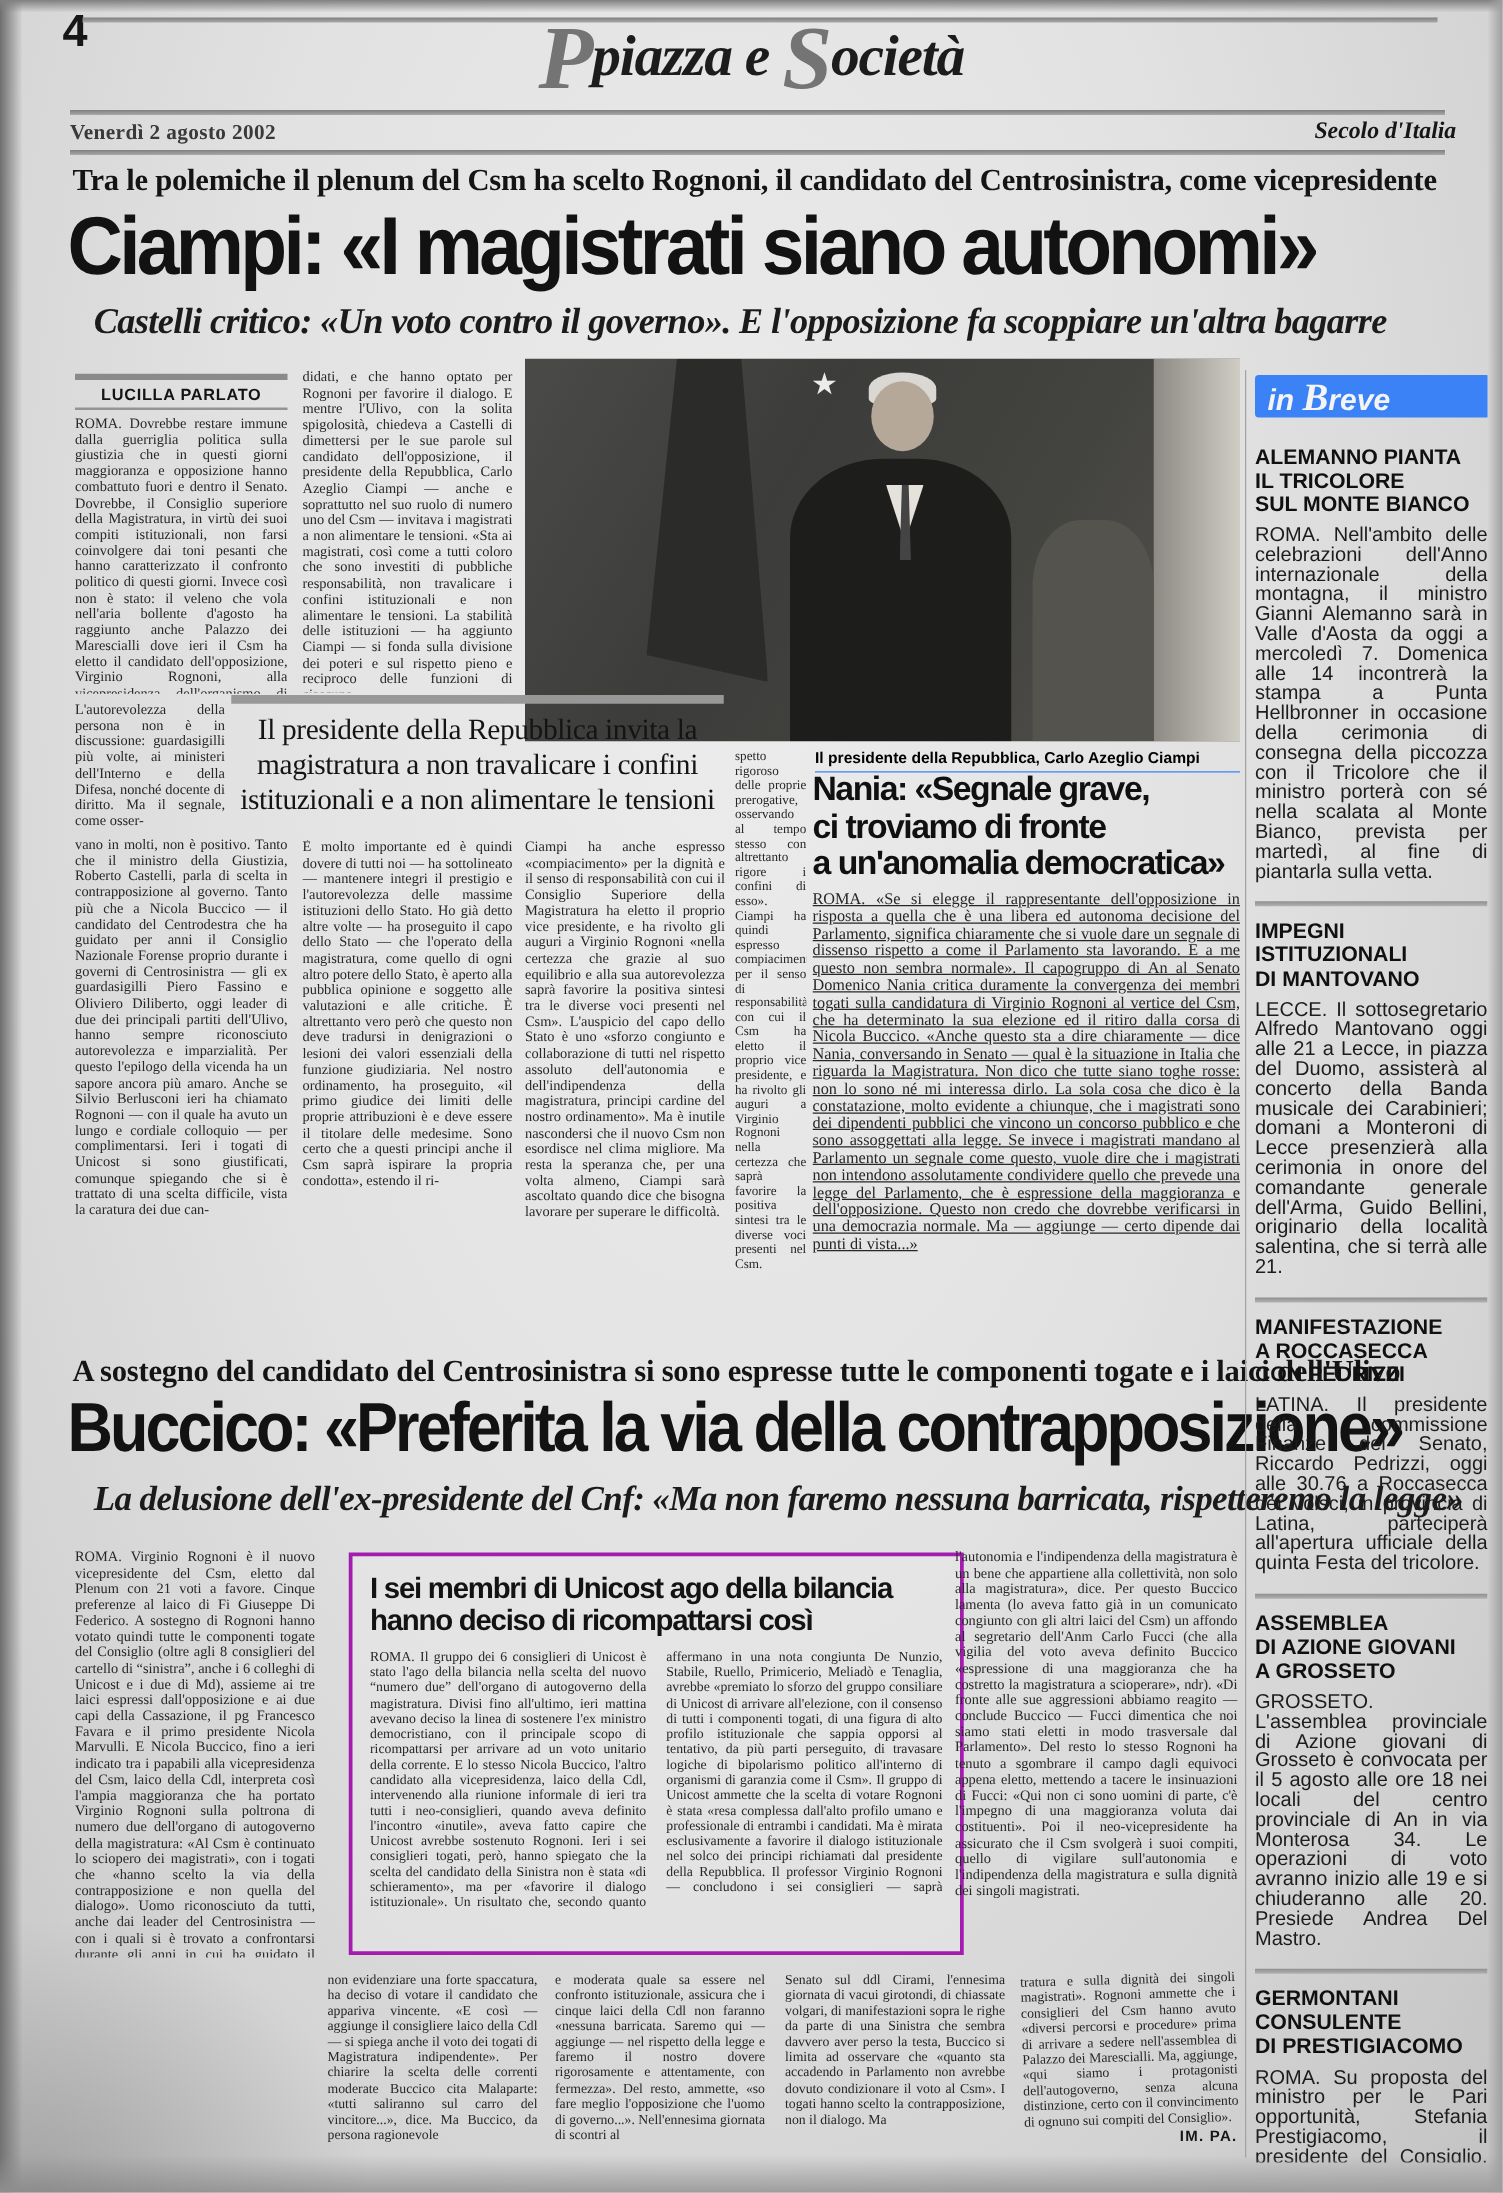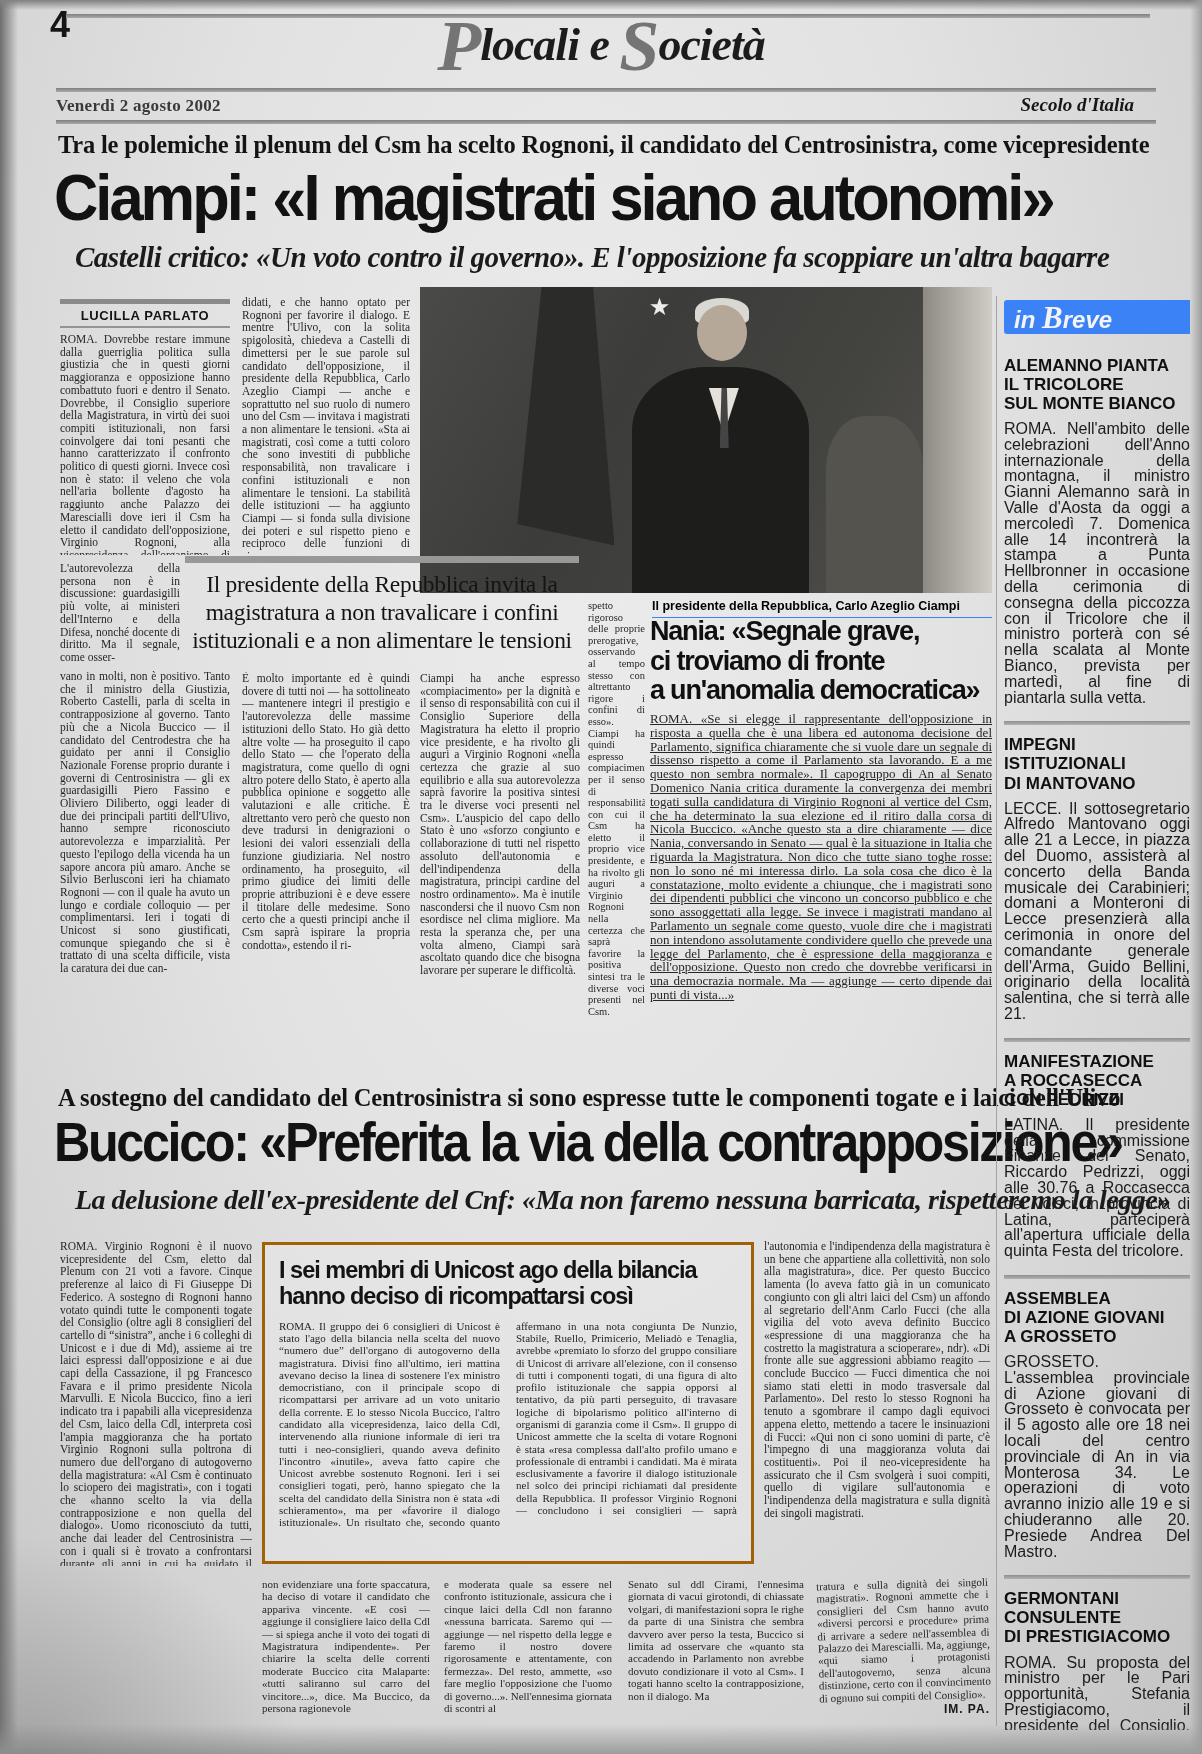--- a/index.html
+++ b/index.html
@@ -25,21 +25,21 @@
     background:radial-gradient(ellipse at 10% 100%, rgba(120,120,120,.45), rgba(120,120,120,0) 70%);}
 
   .rule{position:absolute;height:4px;background:linear-gradient(180deg,#7f7f7f,#a9a9a9);}
 
   .pgnum{position:absolute;left:50px;top:4px;font:bold 36px "Liberation Sans",sans-serif;color:#161616;}
   .section-title{position:absolute;left:0;right:0;top:18px;text-align:center;
     font-family:"Liberation Serif",serif;font-style:italic;font-weight:bold;
     font-size:46px;color:#1c1c1c;letter-spacing:-1px;}
   .section-title .big{font-size:72px;color:#747474;line-height:0;vertical-align:-0.14em;}
   .dateline{position:absolute;left:56px;top:96px;font:bold 17px "Liberation Serif",serif;color:#3a3a3a;letter-spacing:.3px;}
-  .masthead{position:absolute;right:68px;top:94px;font:bold italic 19px "Liberation Serif",serif;color:#161616;}
+  .masthead{position:absolute;right:37px;top:94px;font:bold italic 19px "Liberation Serif",serif;color:#161616;}
 
   .kicker{position:absolute;left:58px;font-weight:bold;font-size:24.5px;color:#141414;
     letter-spacing:-.2px;white-space:nowrap;}
   .headline-xl{position:absolute;left:54px;font-family:"Liberation Sans",sans-serif;font-weight:bold;
     color:#121212;white-space:nowrap;transform-origin:left top;}
   #headline1{top:160px;font-size:62px;letter-spacing:-3px;transform:scale(.99,1.06);}
   #headline2{top:1110px;font-size:53px;letter-spacing:-2.5px;transform:scale(.95,1.05);}
   .subhead{position:absolute;left:75px;font-style:italic;font-weight:bold;color:#1b1b1b;
     white-space:nowrap;letter-spacing:-.5px;}
   #subhead1{top:241px;font-size:29px;}
@@ -89,22 +89,22 @@
     border-top:7px solid #989898;padding-top:7px;text-align:center;
     font-size:23.5px;line-height:1.2;color:#141414;letter-spacing:-.3px;}
 
   .nania-headline{position:absolute;left:650px;top:617px;width:350px;
     font:bold 27px "Liberation Sans",sans-serif;letter-spacing:-1.2px;line-height:1.1;
     color:#101010;white-space:pre-line;}
   #nania-body{left:650px;top:712px;width:342px;height:356px;font-size:13px;line-height:13.8px;text-decoration:underline;}
 
   #b1{left:60px;top:1240px;width:192px;height:326px;}
   #b5{left:764px;top:1240px;width:226px;height:330px;}
-  .box{position:absolute;left:262px;top:1242px;width:492px;height:322px;box-sizing:border-box;
-    border:3px solid #a16207;padding:10px 14px;background:rgba(232,232,232,.55);}
+  .box{position:absolute;left:279px;top:1242px;width:492px;height:322px;box-sizing:border-box;
+    border:3px solid #a21caf;padding:10px 14px;background:rgba(232,232,232,.55);}
   .box-headline{font:bold 23.5px "Liberation Sans",sans-serif;letter-spacing:-1px;line-height:1.12;
     color:#131313;white-space:pre-line;margin:2px 0 10px;}
   .box-cols{column-count:2;column-gap:16px;font-size:11px;line-height:12.3px;text-align:justify;
     color:#272727;height:212px;overflow:hidden;}
 
   .bb{top:1578px;height:150px;font-size:11px;line-height:12.4px;}
   #bb1{left:262px;width:168px;}
   #bb2{left:444px;width:168px;}
   #bb3{left:628px;width:176px;}
   #bb4{left:818px;width:172px;transform:rotate(-1.6deg);}
@@ -124,21 +124,21 @@
   .sb-first{margin-top:22px;}
 </style>
 </head>
 <body>
 
 <div class="paper"></div>
 
 <div class="pgnum">4</div>
 <div class="rule" style="left:66px;top:14px;width:1084px;"></div>
 <div class="section-title">
-  <span class="big">P</span><span>locali e </span><span class="big">S</span><span>ocietà</span>
+  <span class="big">P</span><span>piazza e </span><span class="big">S</span><span>ocietà</span>
 </div>
 <div class="rule" style="left:56px;top:88px;width:1100px;"></div>
 <div class="dateline">Venerdì 2 agosto 2002</div>
 <div class="masthead">Secolo d'Italia</div>
 <div class="rule" style="left:56px;top:120px;width:1100px;"></div>
 
 <div class="kicker" id="kicker1">Tra le polemiche il plenum del Csm ha scelto Rognoni, il candidato del Centrosinistra, come vicepresidente</div>
 <div class="headline-xl" id="headline1">Ciampi: «I magistrati siano autonomi»</div>
 <div class="subhead" id="subhead1">Castelli critico: «Un voto contro il governo». E l'opposizione fa scoppiare un'altra bagarre</div>
 

